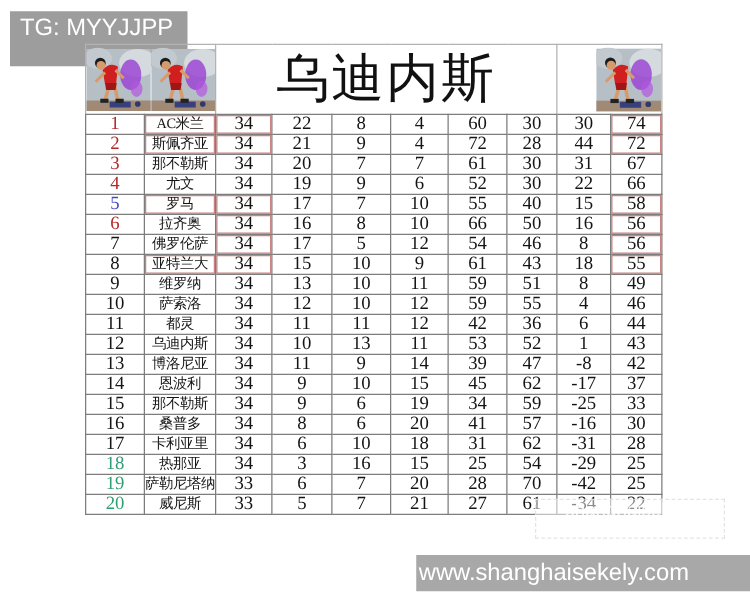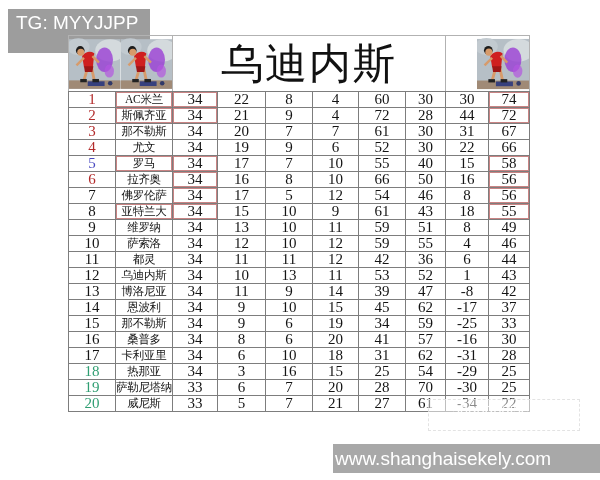--- a/index.html
+++ b/index.html
@@ -340,21 +340,21 @@
       </tr>
       <tr>
         <td style="color: rgb(47, 158, 114);">19</td>
         <td class="team">萨勒尼塔纳</td>
         <td>33</td>
         <td>6</td>
         <td>7</td>
         <td>20</td>
         <td>28</td>
         <td>70</td>
-        <td>-30</td>
+        <td>-42</td>
         <td>25</td>
       </tr>
       <tr>
         <td style="color: rgb(47, 158, 114);">20</td>
         <td class="team">威尼斯</td>
         <td>33</td>
         <td>5</td>
         <td>7</td>
         <td>21</td>
         <td>27</td>

